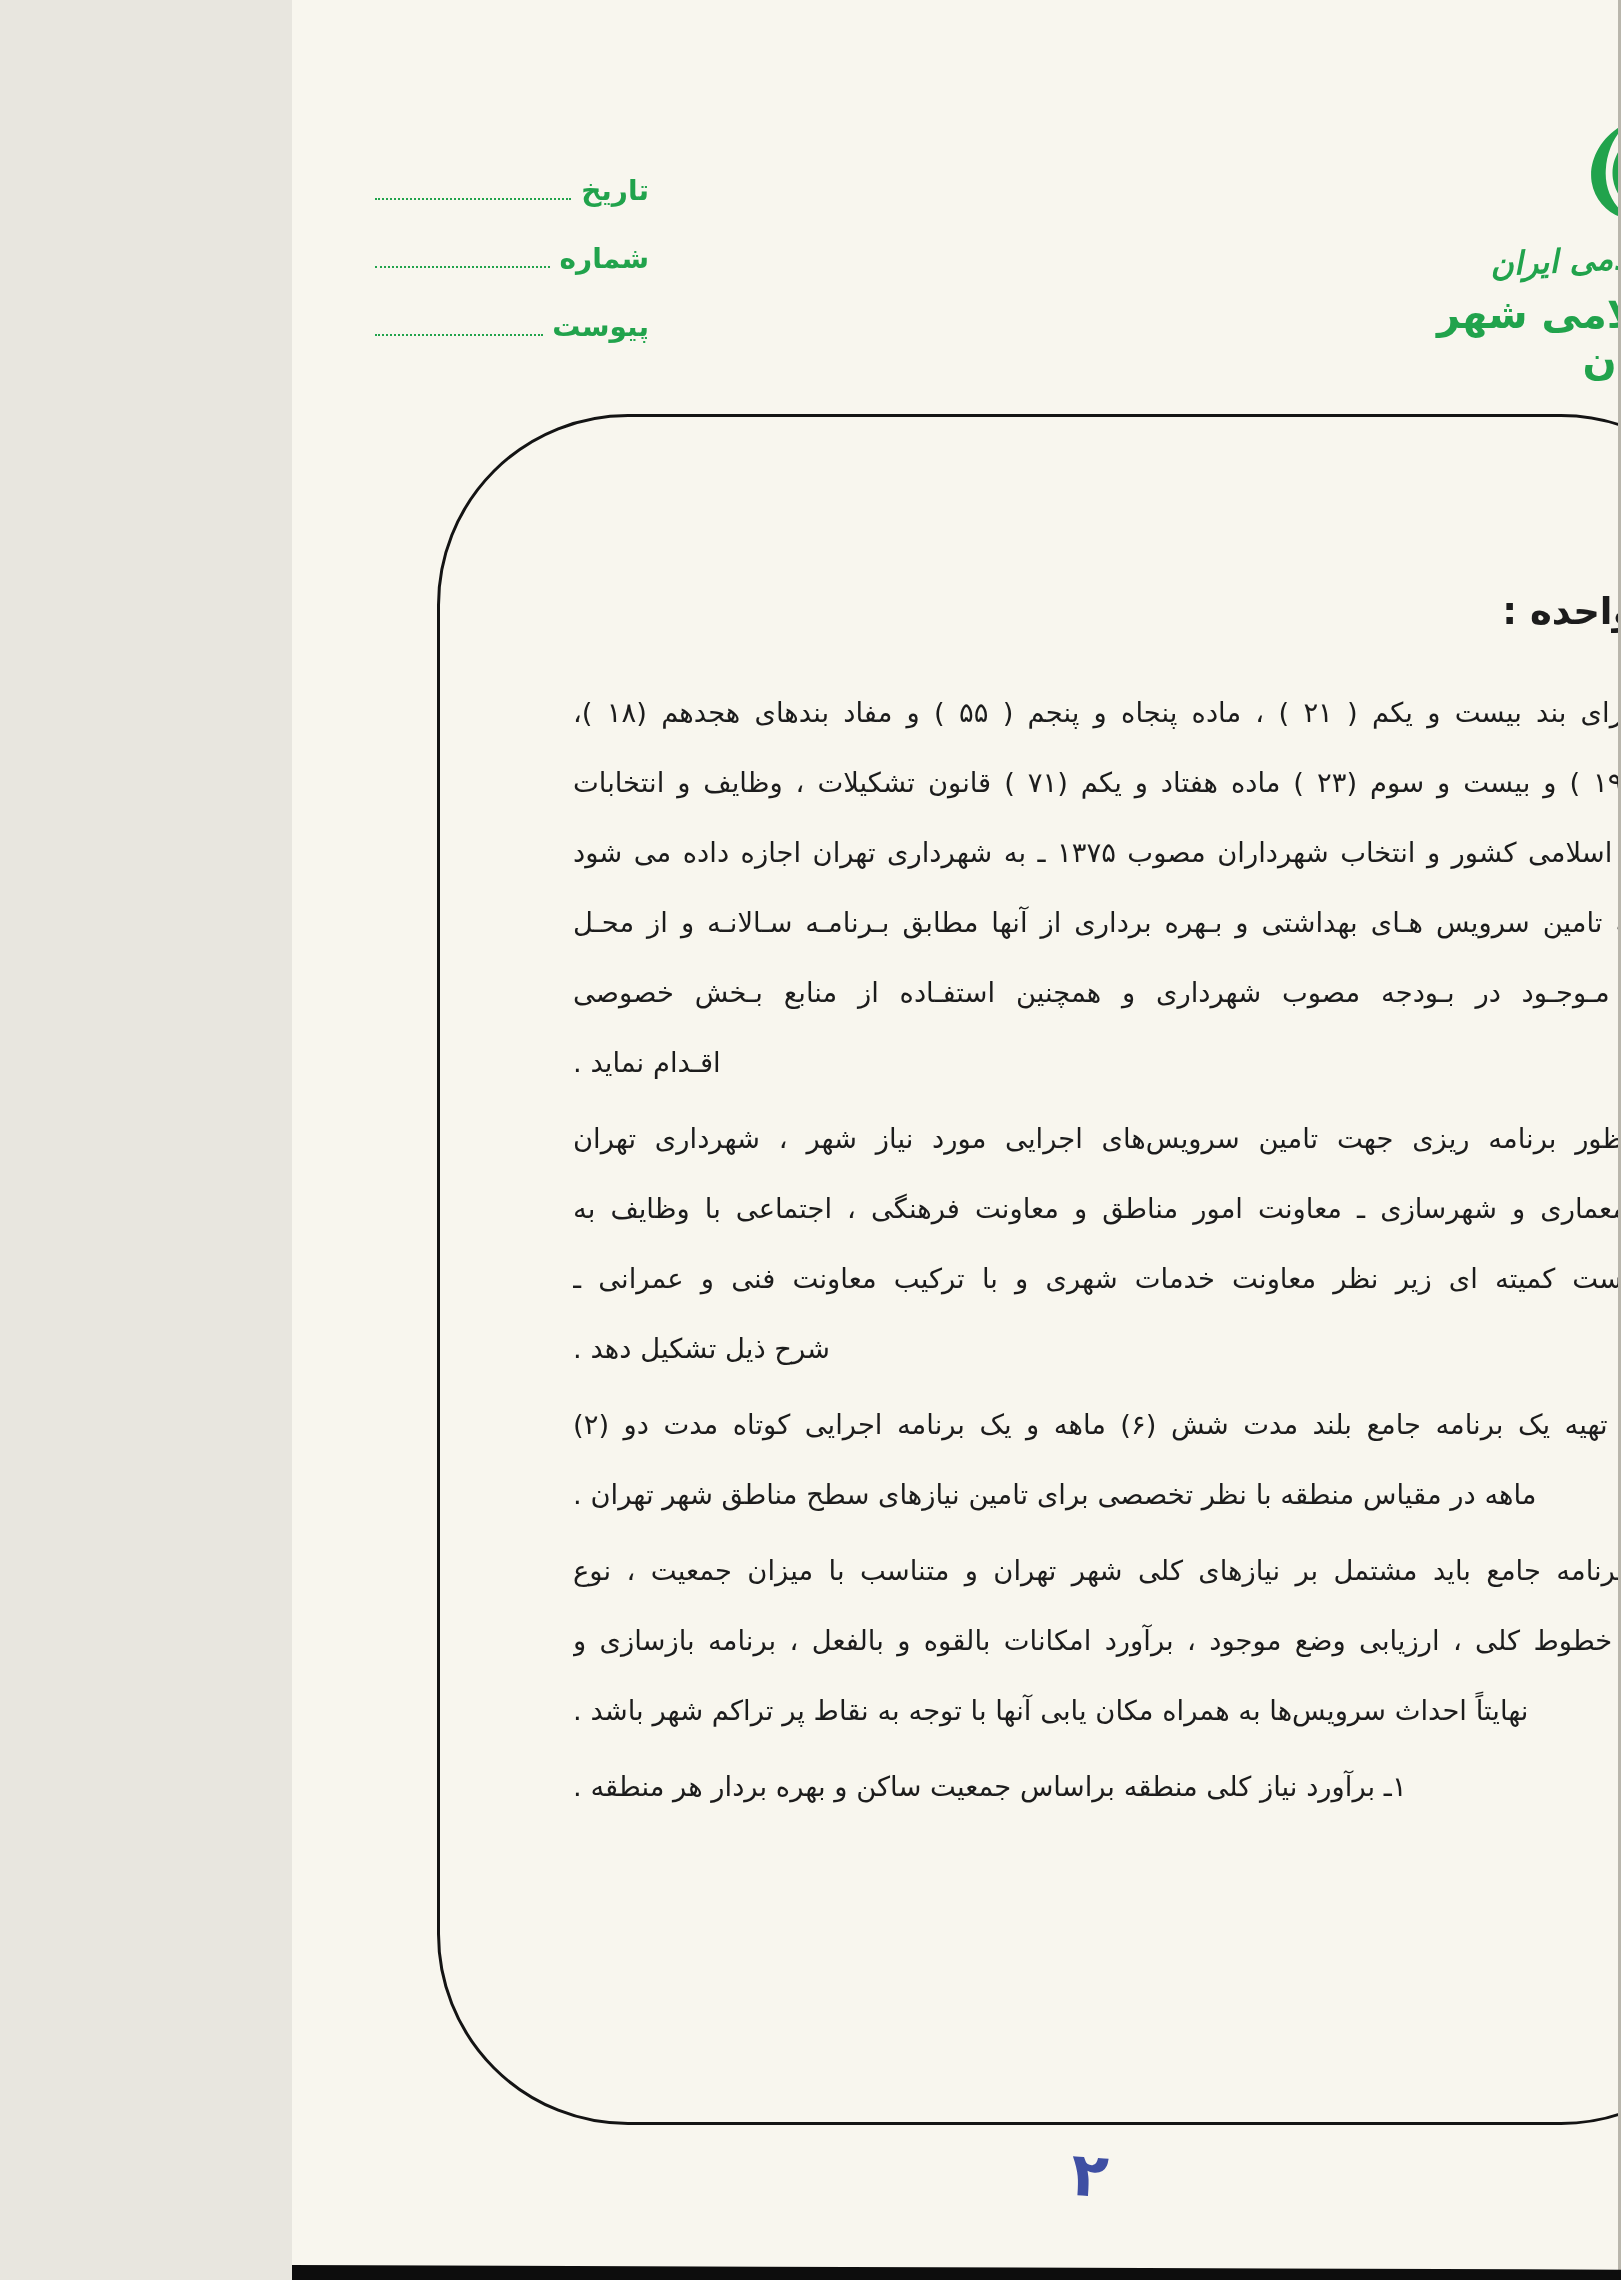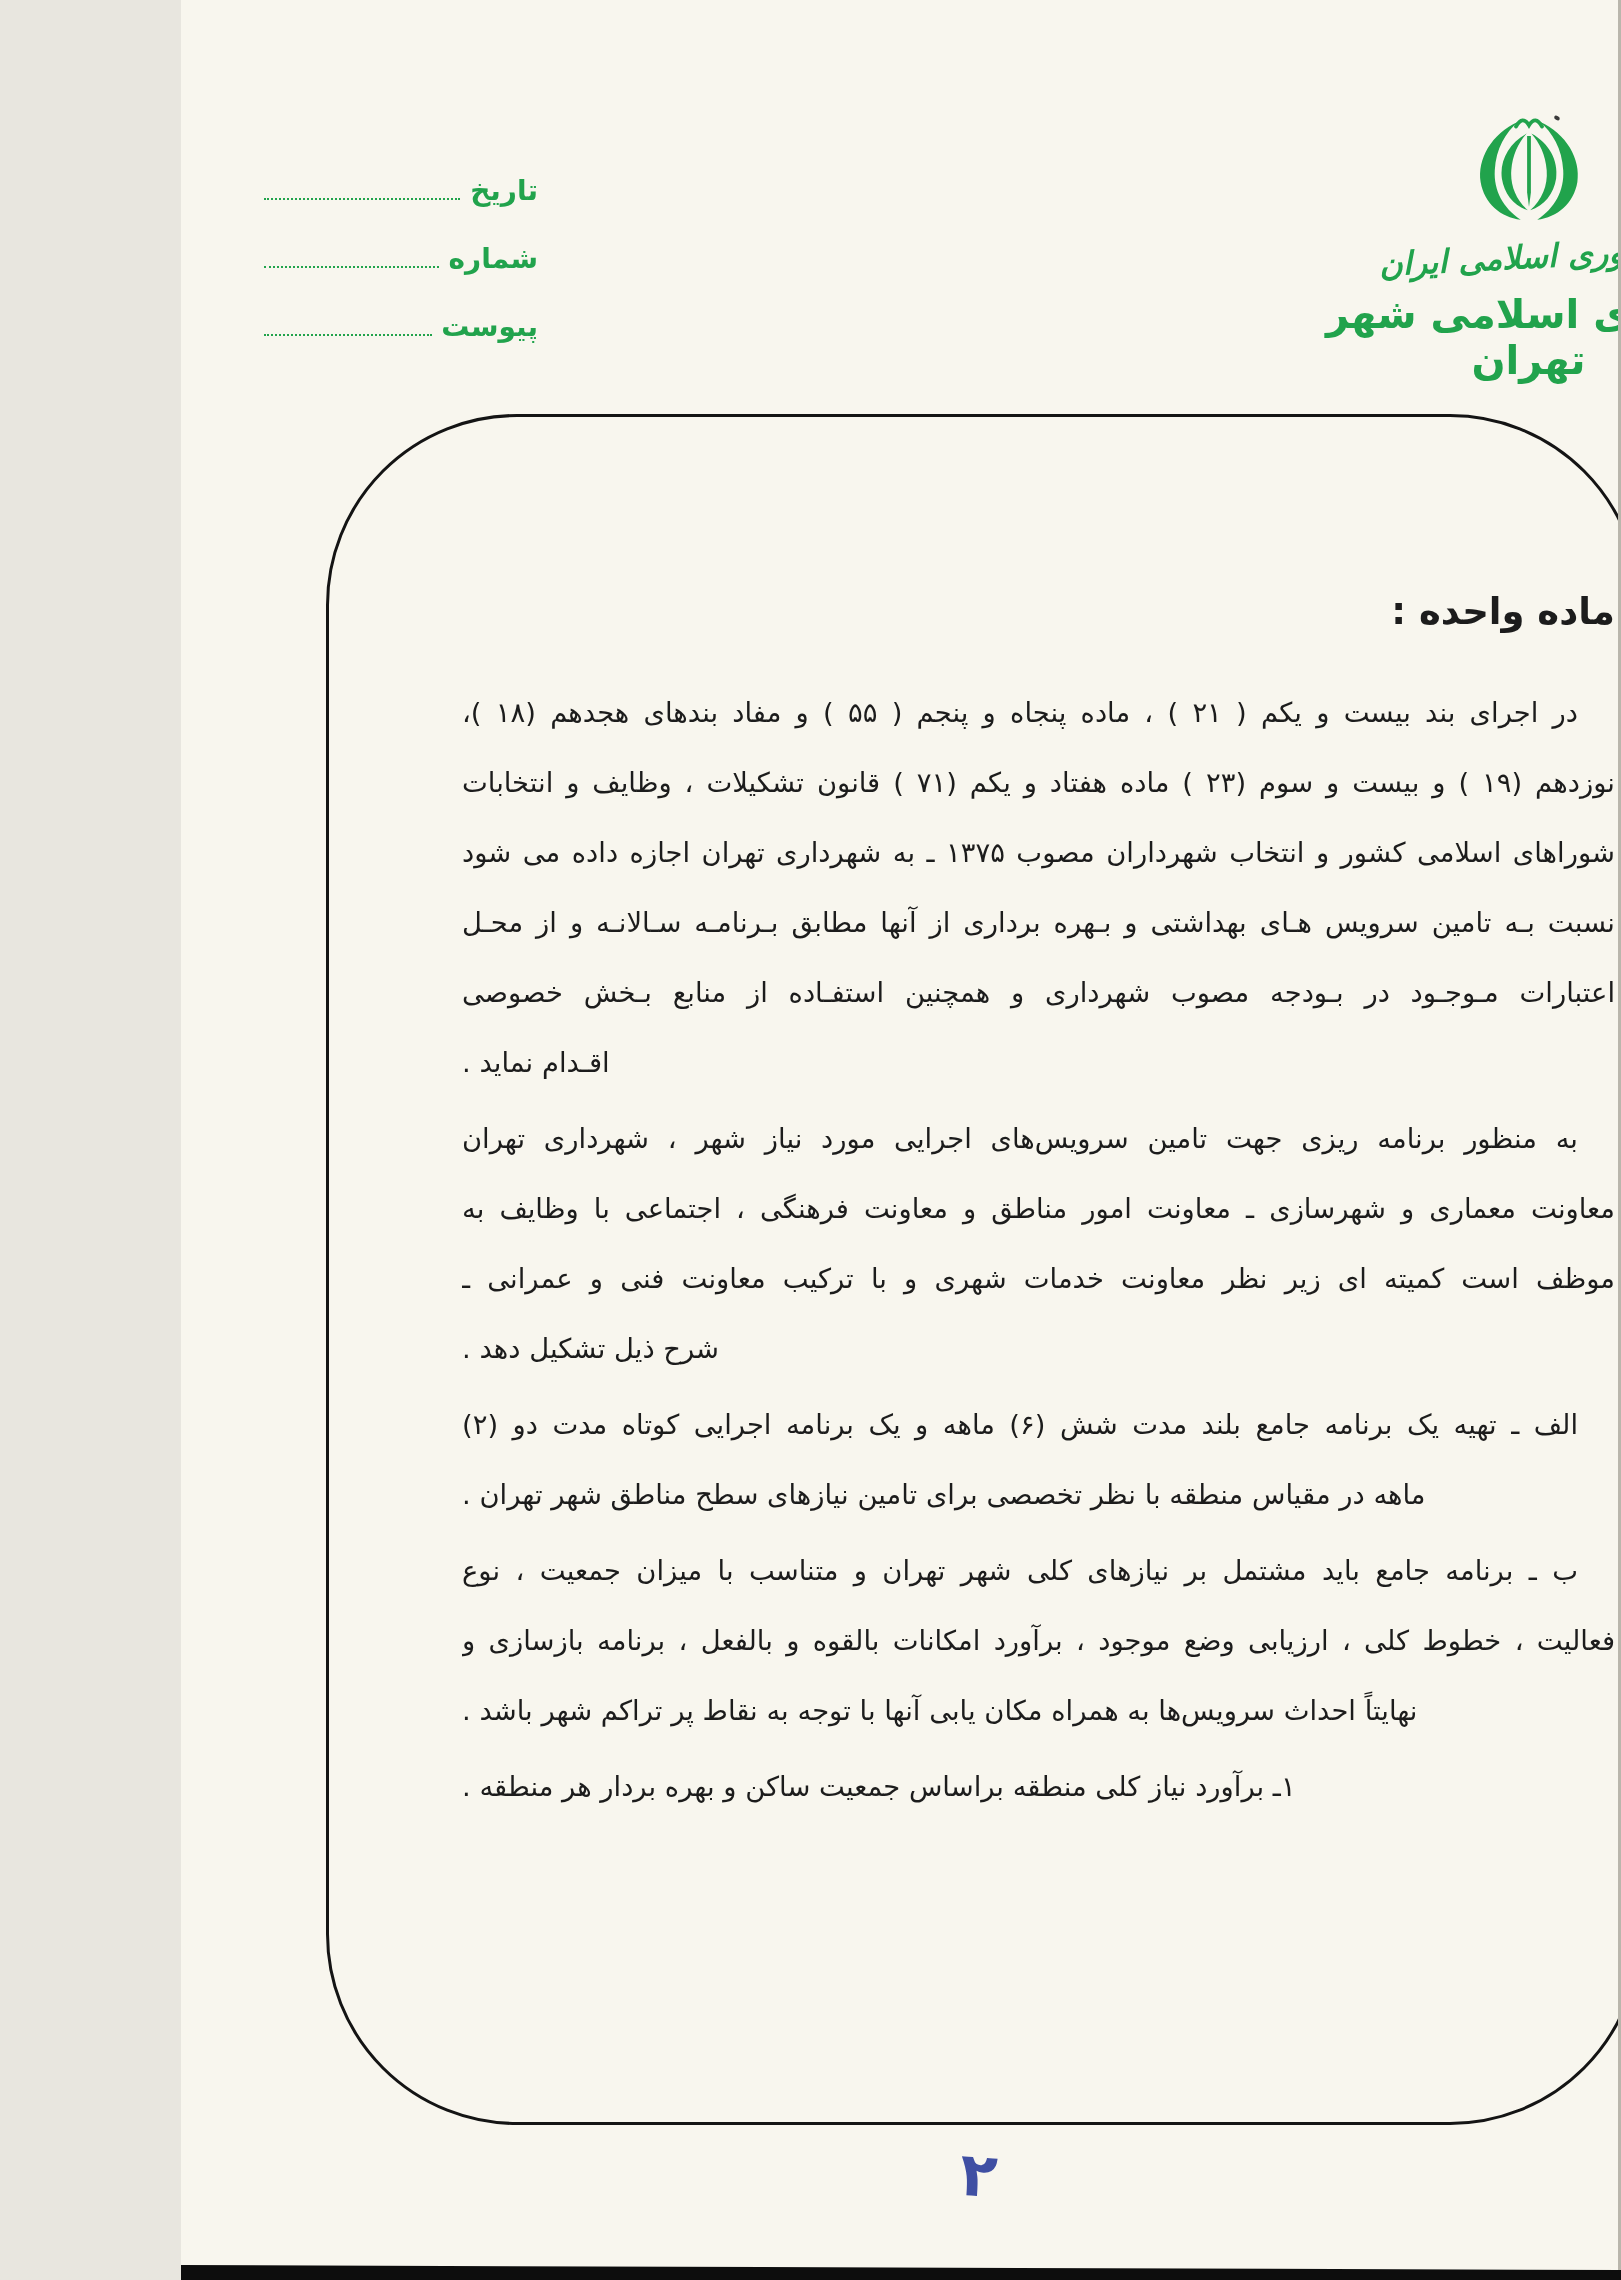--- a/index.html
+++ b/index.html
@@ -4,21 +4,21 @@
 <style>
   :root{
     --paper:#f8f6ee;
     --ink:#1c1c1c;
     --green:#21a34c;
     --blue:#3f4fa3;
   }
   html,body{margin:0;padding:0;background:#e8e6df;}
   .page{
     position:relative;
-    width:1440px;height:2281px;
+    width:1329px;height:2281px;
     background:var(--paper);
     overflow:hidden;
     font-family:"DejaVu Sans",sans-serif;
     color:var(--ink);
     direction:rtl;
   }
   
   .header-fields{
     position:absolute;left:83px;top:169px;width:274px;
   }

